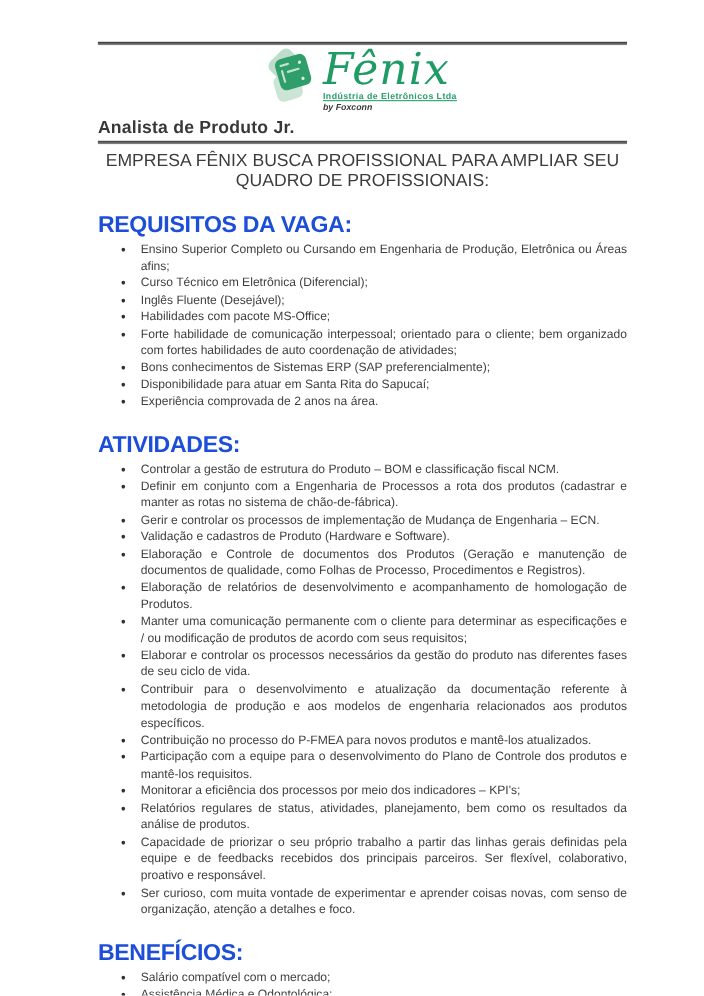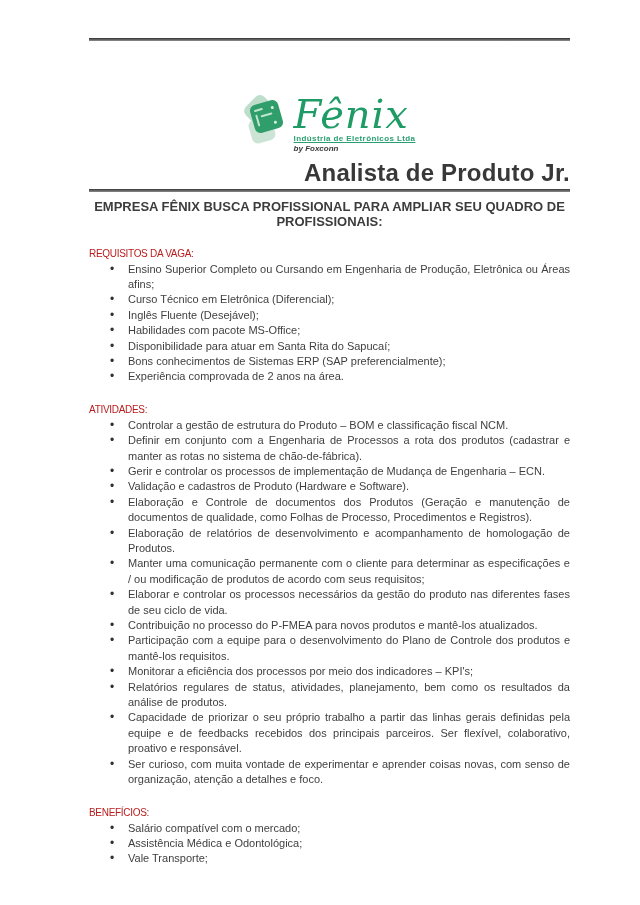--- a/index.html
+++ b/index.html
@@ -22,23 +22,22 @@
   .rule-title {
     height: 2.5px;
     background: linear-gradient(#3a3a3a, #8a8a8a);
     margin-top: 2px;
   }
 
   
   .logo-block {
     display: flex;
     justify-content: center;
-    padding-top: 18px;
+    padding-top: 3px;
     height: 60px;
-    margin-top: 36px;
   }
   .logo-row { display: flex; align-items: flex-start; }
   .logo-icon { position: relative; width: 48px; height: 54px; flex: 0 0 auto; }
   .icon-back {
     position: absolute; top: 3px; left: 3px;
     width: 26px; height: 26px;
     background: #bedecb;
     border-radius: 6px;
     transform: rotate(45deg);
   }
@@ -93,41 +92,41 @@
     font-style: italic;
     color: #3a3a3a;
     text-align: left;
     padding-right: 6px;
     margin-top: 1px;
   }
 
   
   .doc-title {
     margin: 4px 0 2px 0;
-    text-align: right;
-    font-size: 24px;
+    text-align: left;
+    font-size: 16px;
     font-weight: bold;
     color: #383838;
     letter-spacing: 0.2px;
   }
   .doc-subtitle {
     margin: 7px 0 0 0;
     text-align: center;
-    font-size: 13px;
-    font-weight: bold;
+    font-size: 16px;
+    font-weight: normal;
     color: #3c3c3c;
   }
 
   
   .section { margin-top: 19px; }
   .section-heading {
     margin: 0 0 3px 0;
-    font-size: 10px;
-    font-weight: normal;
-    color: #b91c1c;
+    font-size: 21px;
+    font-weight: bold;
+    color: #1d4ed8;
     letter-spacing: -0.3px;
   }
   ul.bullets {
     list-style: none;
     margin: 0;
     padding: 0;
   }
   ul.bullets li {
     position: relative;
     padding-left: 39px;
@@ -187,37 +186,39 @@
     <div class="rule-title"></div>
     <p class="doc-subtitle">EMPRESA FÊNIX BUSCA PROFISSIONAL PARA AMPLIAR SEU QUADRO DE PROFISSIONAIS:</p>
 
     <div class="section">
       <h2 class="section-heading">REQUISITOS DA VAGA:</h2>
       <ul class="bullets">
         <li>Ensino Superior Completo ou Cursando em Engenharia de Produção, Eletrônica ou Áreas afins;</li>
         <li>Curso Técnico em Eletrônica (Diferencial);</li>
         <li>Inglês Fluente (Desejável);</li>
         <li>Habilidades com pacote MS-Office;</li>
+        <li>Forte habilidade de comunicação interpessoal; orientado para o cliente; bem organizado com fortes habilidades de auto coordenação de atividades;</li>
+        <li>Bons conhecimentos de Sistemas ERP (SAP preferencialmente);</li>
         <li>Disponibilidade para atuar em Santa Rita do Sapucaí;</li>
-        <li>Bons conhecimentos de Sistemas ERP (SAP preferencialmente);</li>
         <li>Experiência comprovada de 2 anos na área.</li>
       </ul>
     </div>
 
     <div class="section">
       <h2 class="section-heading">ATIVIDADES:</h2>
       <ul class="bullets">
         <li>Controlar a gestão de estrutura do Produto – BOM e classificação fiscal NCM.</li>
         <li>Definir em conjunto com a Engenharia de Processos a rota dos produtos (cadastrar e manter as rotas no sistema de chão-de-fábrica).</li>
         <li>Gerir e controlar os processos de implementação de Mudança de Engenharia – ECN.</li>
         <li>Validação e cadastros de Produto (Hardware e Software).</li>
         <li>Elaboração e Controle de documentos dos Produtos (Geração e manutenção de documentos de qualidade, como Folhas de Processo, Procedimentos e Registros).</li>
         <li>Elaboração de relatórios de desenvolvimento e acompanhamento de homologação de Produtos.</li>
         <li>Manter uma comunicação permanente com o cliente para determinar as especificações e / ou modificação de produtos de acordo com seus requisitos;</li>
         <li>Elaborar e controlar os processos necessários da gestão do produto nas diferentes fases de seu ciclo de vida.</li>
+        <li>Contribuir para o desenvolvimento e atualização da documentação referente à metodologia de produção e aos modelos de engenharia relacionados aos produtos específicos.</li>
         <li>Contribuição no processo do P-FMEA para novos produtos e mantê-los atualizados.</li>
         <li>Participação com a equipe para o desenvolvimento do Plano de Controle dos produtos e mantê-los requisitos.</li>
         <li>Monitorar a eficiência dos processos por meio dos indicadores – KPI's;</li>
         <li>Relatórios regulares de status, atividades, planejamento, bem como os resultados da análise de produtos.</li>
         <li>Capacidade de priorizar o seu próprio trabalho a partir das linhas gerais definidas pela equipe e de feedbacks recebidos dos principais parceiros. Ser flexível, colaborativo, proativo e responsável.</li>
         <li>Ser curioso, com muita vontade de experimentar e aprender coisas novas, com senso de organização, atenção a detalhes e foco.</li>
       </ul>
     </div>
 
     <div class="section">

